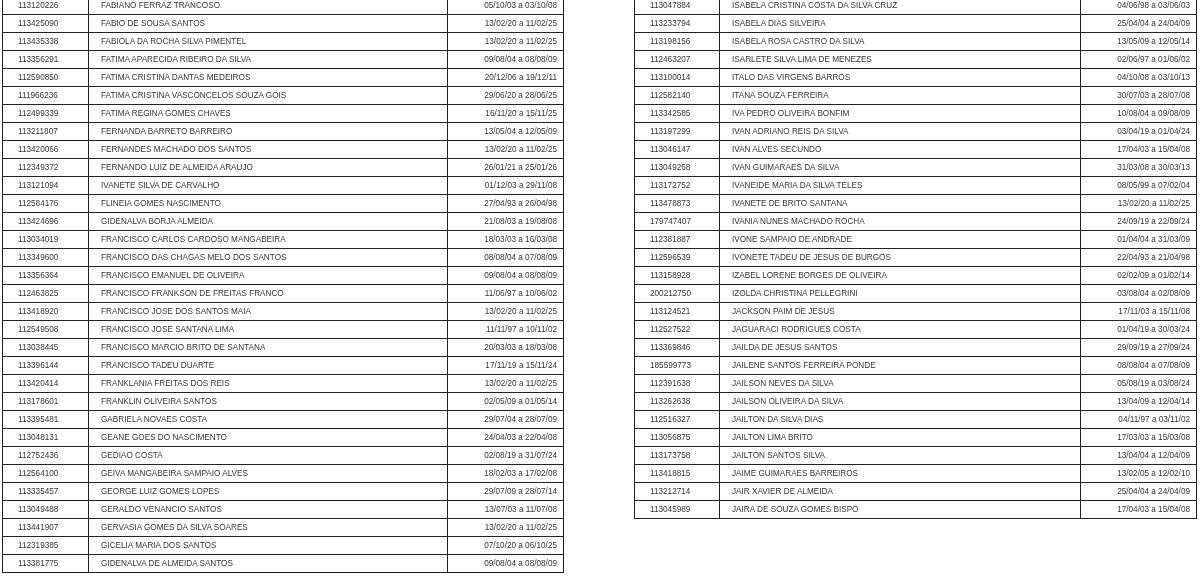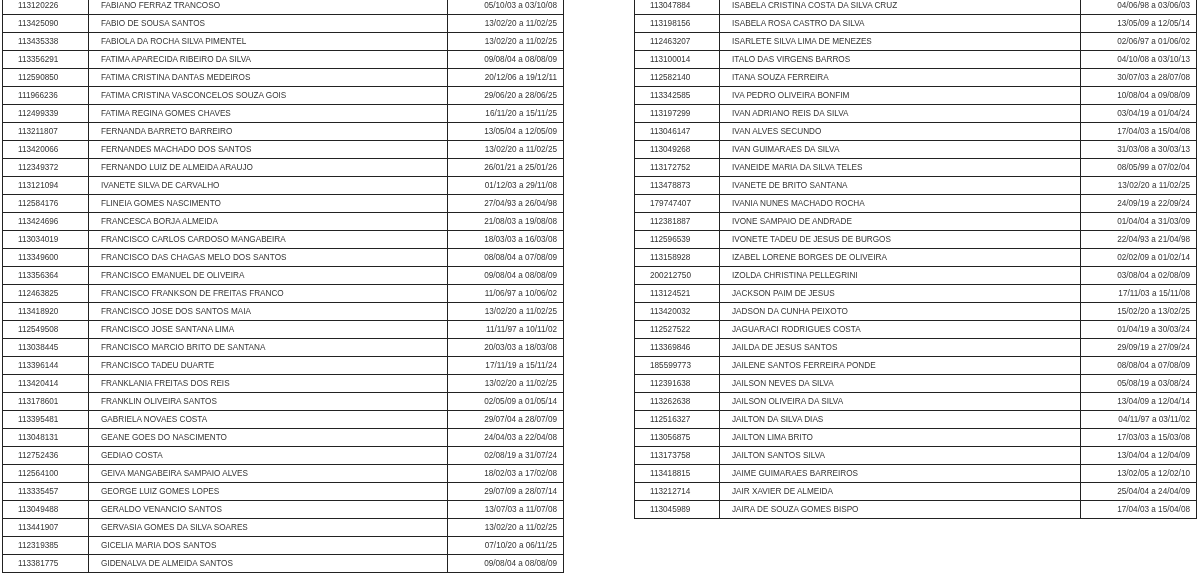--- a/index.html
+++ b/index.html
@@ -81,21 +81,21 @@
         <td class="nm">IVANETE SILVA DE CARVALHO</td>
         <td class="dt">01/12/03  a  29/11/08</td>
       </tr>
       <tr>
         <td class="id">112584176</td>
         <td class="nm">FLINEIA GOMES NASCIMENTO</td>
         <td class="dt">27/04/93  a  26/04/98</td>
       </tr>
       <tr>
         <td class="id">113424696</td>
-        <td class="nm">FRANCESCA BORJA ALMEIDA</td>
+        <td class="nm">GIDENALVA BORJA ALMEIDA</td>
         <td class="dt">21/08/03  a  19/08/08</td>
       </tr>
       <tr>
         <td class="id">113034019</td>
         <td class="nm">FRANCISCO CARLOS CARDOSO MANGABEIRA</td>
         <td class="dt">18/03/03  a  16/03/08</td>
       </tr>
       <tr>
         <td class="id">113349600</td>
         <td class="nm">FRANCISCO DAS CHAGAS MELO DOS SANTOS</td>
@@ -172,21 +172,21 @@
         <td class="dt">13/07/03  a  11/07/08</td>
       </tr>
       <tr>
         <td class="id">113441907</td>
         <td class="nm">GERVASIA GOMES DA SILVA SOARES</td>
         <td class="dt">13/02/20  a  11/02/25</td>
       </tr>
       <tr>
         <td class="id">112319385</td>
         <td class="nm">GICELIA MARIA DOS SANTOS</td>
-        <td class="dt">07/10/20  a  06/11/25</td>
+        <td class="dt">07/10/20  a  06/10/25</td>
       </tr>
       <tr>
         <td class="id">113381775</td>
         <td class="nm">GIDENALVA DE ALMEIDA SANTOS</td>
         <td class="dt">09/08/04  a  08/08/09</td>
       </tr>
     </tbody>
 </table>
 
 <table id="right" class="tbl">
@@ -195,20 +195,25 @@
       <col class="c2">
       <col class="c3">
     </colgroup>
   <tbody id="right-body">
       <tr>
         <td class="id">113047884</td>
         <td class="nm">ISABELA CRISTINA COSTA DA SILVA CRUZ</td>
         <td class="dt">04/06/98  a  03/06/03</td>
       </tr>
       <tr>
+        <td class="id">113233794</td>
+        <td class="nm">ISABELA DIAS SILVEIRA</td>
+        <td class="dt">25/04/04  a  24/04/09</td>
+      </tr>
+      <tr>
         <td class="id">113198156</td>
         <td class="nm">ISABELA ROSA CASTRO DA SILVA</td>
         <td class="dt">13/05/09  a  12/05/14</td>
       </tr>
       <tr>
         <td class="id">112463207</td>
         <td class="nm">ISARLETE SILVA LIMA DE MENEZES</td>
         <td class="dt">02/06/97  a  01/06/02</td>
       </tr>
       <tr>
@@ -273,25 +278,20 @@
       </tr>
       <tr>
         <td class="id">200212750</td>
         <td class="nm">IZOLDA CHRISTINA PELLEGRINI</td>
         <td class="dt">03/08/04  a  02/08/09</td>
       </tr>
       <tr>
         <td class="id">113124521</td>
         <td class="nm">JACKSON PAIM DE JESUS</td>
         <td class="dt">17/11/03  a  15/11/08</td>
-      </tr>
-      <tr>
-        <td class="id">113420032</td>
-        <td class="nm">JADSON DA CUNHA PEIXOTO</td>
-        <td class="dt">15/02/20  a  13/02/25</td>
       </tr>
       <tr>
         <td class="id">112527522</td>
         <td class="nm">JAGUARACI RODRIGUES COSTA</td>
         <td class="dt">01/04/19  a  30/03/24</td>
       </tr>
       <tr>
         <td class="id">113369846</td>
         <td class="nm">JAILDA DE JESUS SANTOS</td>
         <td class="dt">29/09/19  a  27/09/24</td>

